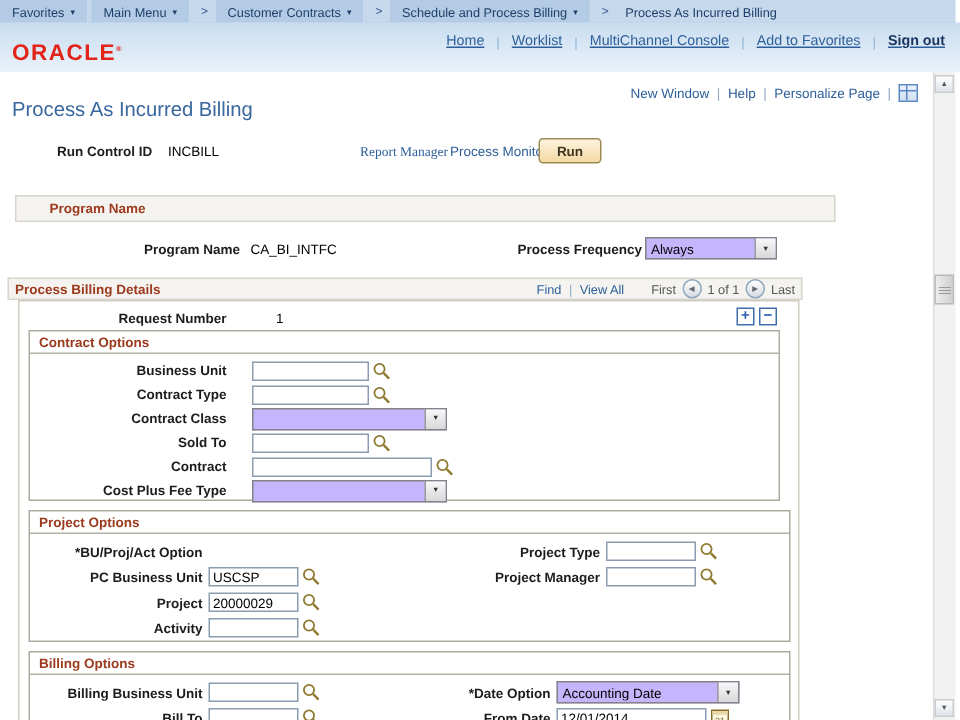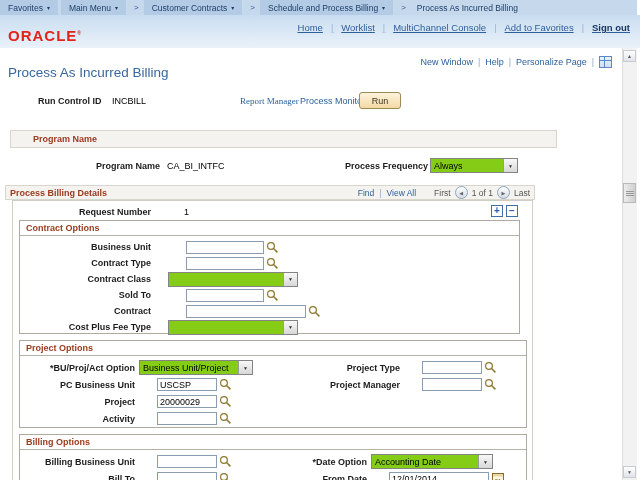--- a/index.html
+++ b/index.html
@@ -40,21 +40,21 @@
   .grid-icon:after{content:"";position:absolute;left:4px;top:0;width:1px;height:10px;background:#5b87c5;}
 
   .title{position:absolute;left:8px;top:65px;font-size:13.5px;color:#39679e;}
 
   
   .lbl{font-weight:bold;color:#1c1c1c;font-size:9px;}
   .val{color:#000;font-size:9px;}
   .link{color:#2d5f9a;font-size:9px;cursor:pointer;}
   .run-btn{position:absolute;left:359px;top:92px;width:42px;height:17px;
            background:linear-gradient(#fdf3dd,#f3d9a4);border:1px solid #9c8a57;border-radius:3px;
-           font-size:9px;color:#3e3categ category:none;color:#3e3520;display:flex;align-items:center;justify-content:center;cursor:pointer;}
+           font-size:9px;color:#3e3categ category:none;color:#3e3520;display:flex;align-items:center;justify-content:center;cursor:pointer;font-weight:bold;}
 
   
   .secbar{position:absolute;background:#f4f3ef;border:1px solid #d8d6cc;box-sizing:border-box;
           font-size:9px;font-weight:bold;color:#9c3a1e;display:flex;align-items:center;}
   .pn-bar{left:10px;top:130px;width:547px;height:18px;padding-left:22px;}
   .pbd-bar{left:5px;top:185px;width:530px;height:15px;padding:0 4px;justify-content:space-between;}
   .pbd-right{display:flex;align-items:center;font-weight:normal;font-size:8.5px;color:#555;}
   .pbd-right .link{font-size:8.5px;}
   .pbd-first{margin-left:18px;}
   .nav-circle{display:inline-flex;width:11px;height:11px;border-radius:50%;margin:0 4px;
@@ -74,23 +74,23 @@
   .gbox{position:absolute;border:1px solid #aeab9e;background:#fff;box-sizing:border-box;}
   .gb-title{height:15px;box-sizing:border-box;padding:2px 6px 0 6px;font-size:9px;font-weight:bold;
             color:#9c3a1e;border-bottom:1px solid #b5b2a6;}
   .gb-body{padding-top:3px;}
   .frow{display:flex;align-items:center;height:16px;position:relative;}
   .frow17{height:17px;}
   .flabel{font-weight:bold;color:#1c1c1c;font-size:9px;text-align:right;white-space:nowrap;}
   .cl{width:131px;margin-right:17px;}
   .pl{width:115px;margin-right:4px;}
   .tin{height:13px;box-sizing:border-box;border:1px solid #8a9db0;font-family:"Liberation Sans",sans-serif;
-       font-size:9px;padding:0 2px;background:#fff;margin-left:18px;}
+       font-size:9px;padding:0 2px;background:#fff;}
   .w80{width:78px;} .w120{width:120px;} .w60{width:60px;} .w100{width:100px;}
-  .dd{height:15px;box-sizing:border-box;border:1px solid #848484;background:#84cc16;display:flex;
+  .dd{height:15px;box-sizing:border-box;border:1px solid #848484;background:#c4b5fd;display:flex;
       align-items:center;cursor:pointer;}
   .w130{width:130px;} .w114{width:114px;} .w122{width:122px;} .w88{width:88px;}
   .ddtext{flex:1;padding:0 3px;font-size:9px;color:#000;white-space:nowrap;overflow:hidden;}
   .ddbtn{width:13px;height:13px;background:linear-gradient(#f8f8f8,#d8d8d8);border-left:1px solid #9a9a9a;
          display:flex;align-items:center;justify-content:center;font-size:5px;color:#333;}
   .mag{margin-left:2px;display:inline-flex;cursor:pointer;}
   .rpair{position:absolute;left:186px;top:0;height:100%;display:flex;align-items:center;}
   .rl{width:194px;margin-right:4px;}
   .bpair{position:absolute;left:160px;top:0;height:100%;display:flex;align-items:center;}
   .bl{width:187px;margin-right:4px;}
@@ -258,24 +258,20 @@
         </div>
       </div>
     </div>
   </div>
 
   <div class="gbox" style="left:6px;top:139px;width:508px;height:88px;">
     <div class="gb-title">Project Options</div>
     <div class="gb-body">
       <div class="frow frow17">
         <span class="flabel pl">*BU/Proj/Act Option</span>
-        <div class="dd w114">
-          <span class="ddtext">Business Unit/Project</span>
-          <span class="ddbtn">▼</span>
-        </div>
         <span class="rpair">
           <span class="flabel rl">Project Type</span>
           <input class="tin w60" type="text" value="" style="">
           <span class="mag">
               <svg width="13" height="13" viewBox="0 0 13 13">
                 <circle cx="5" cy="5" r="3.4" fill="none" stroke="#8f7a30" stroke-width="1.2"></circle>
                 <line x1="7.8" y1="7.8" x2="11.4" y2="11.4" stroke="#8f7a30" stroke-width="1.6"></line>
               </svg>
             </span>
         </span>

